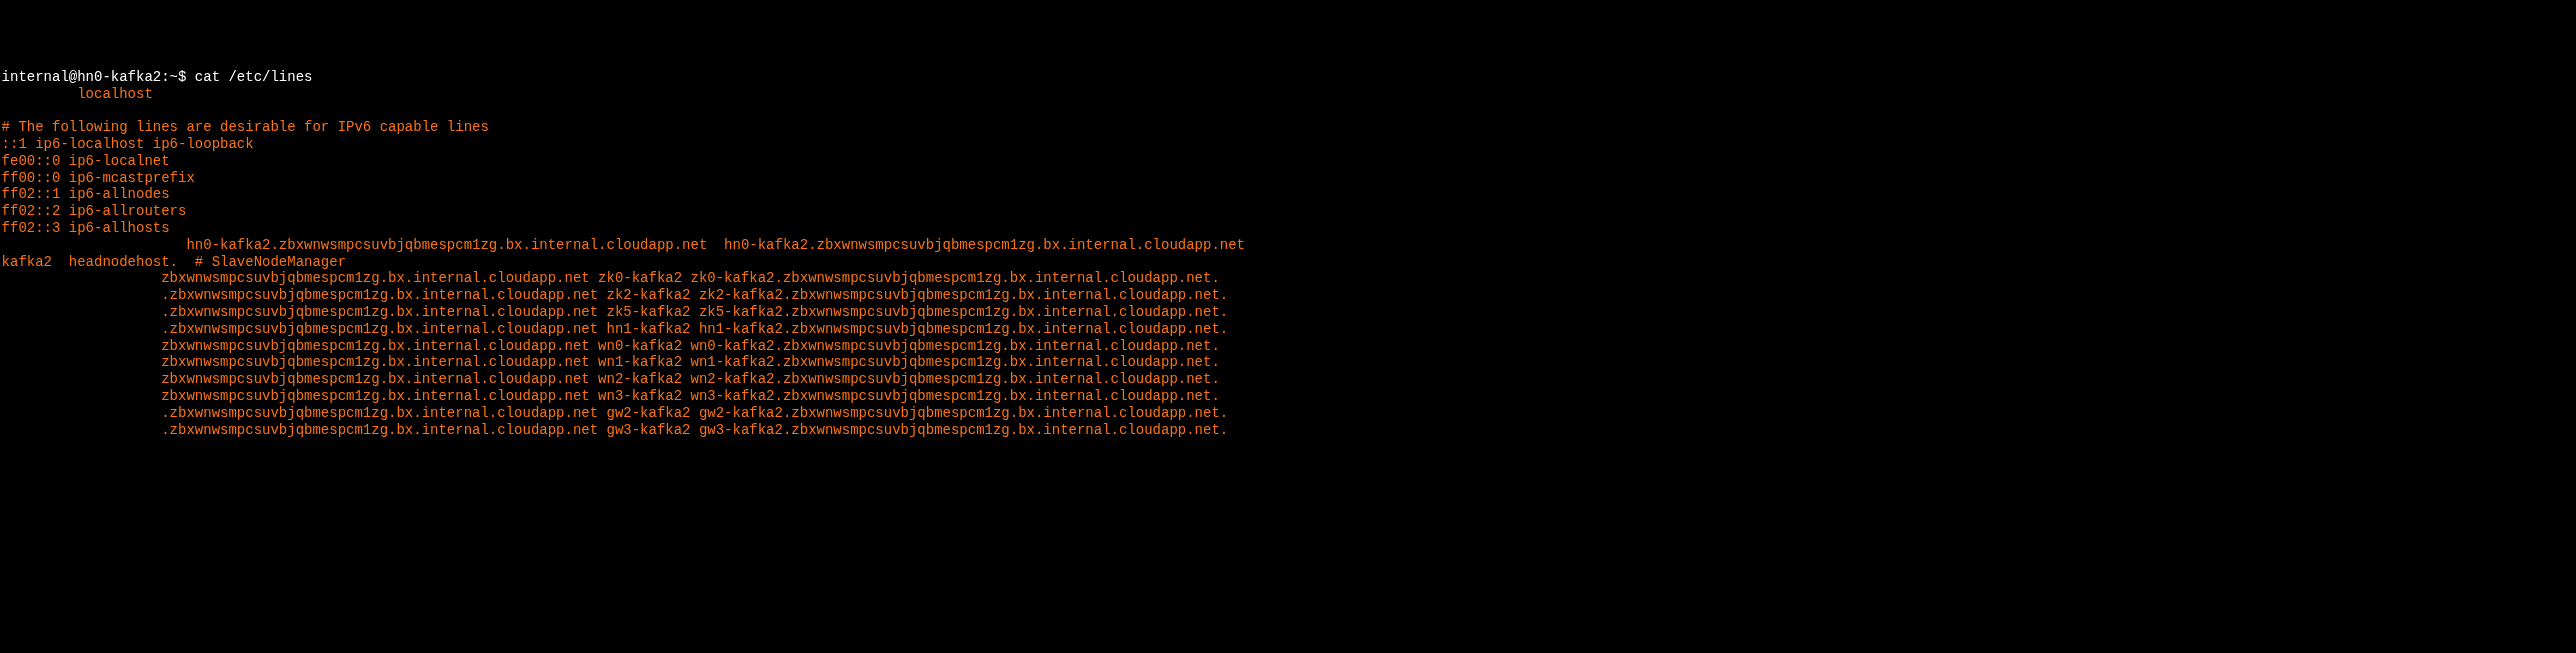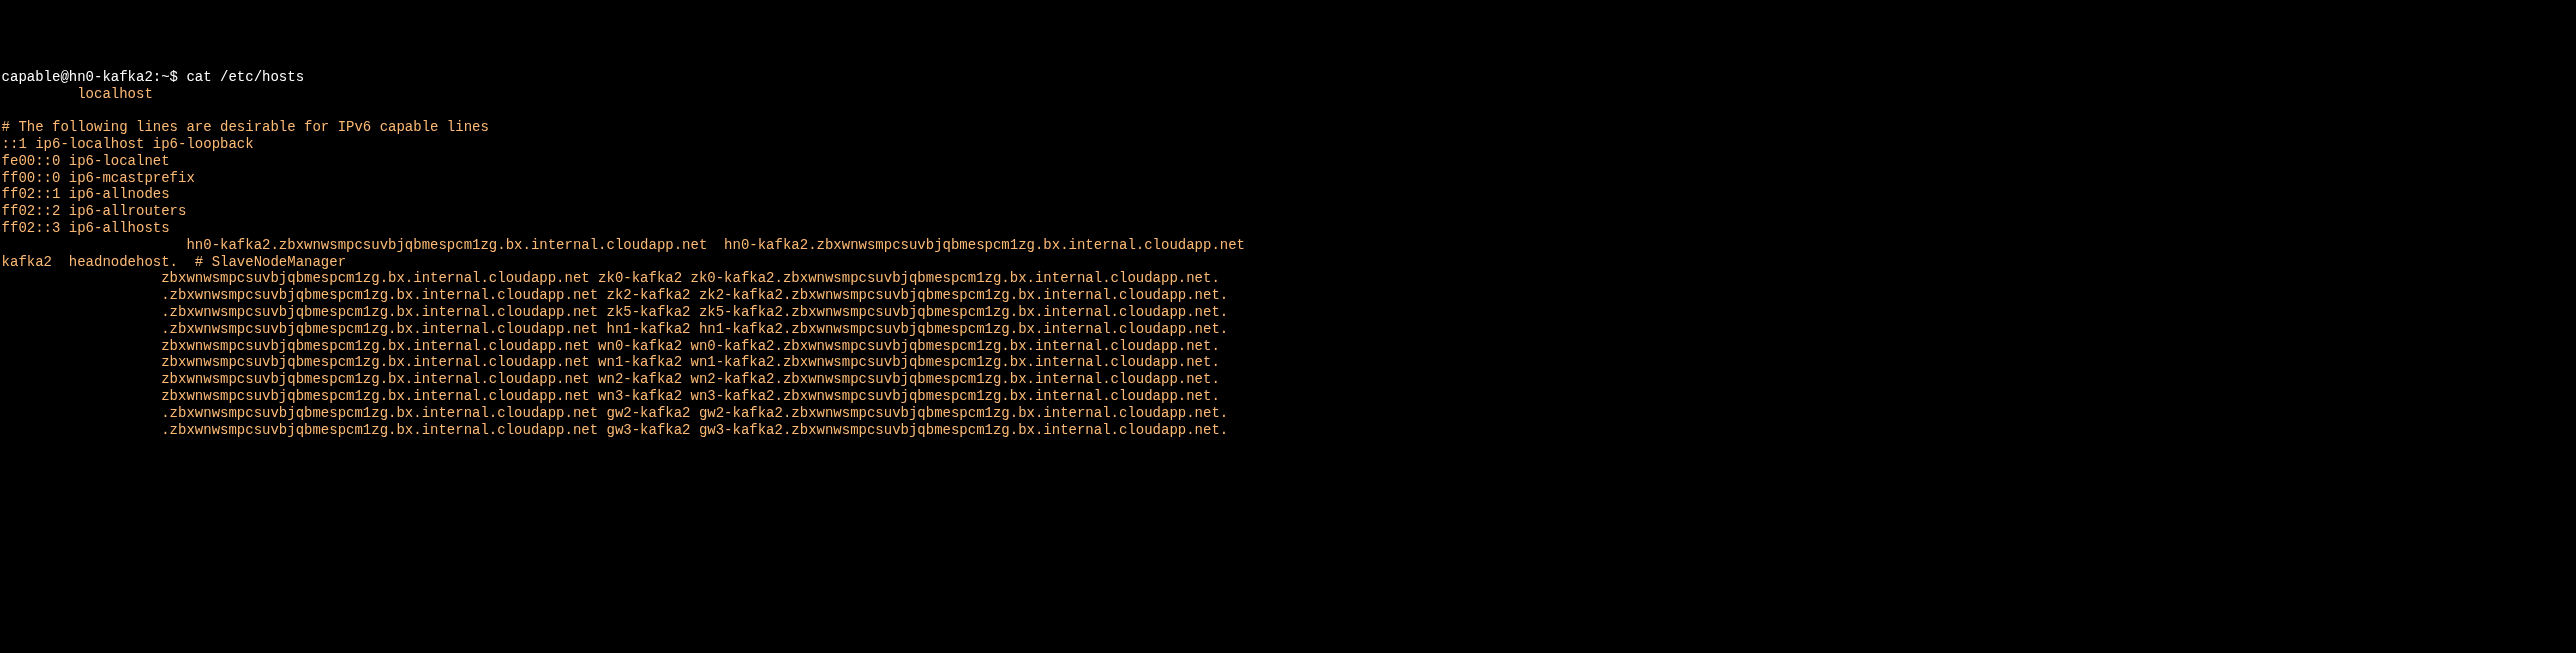--- a/index.html
+++ b/index.html
@@ -17,29 +17,29 @@
       white-space: pre;
       overflow-x: auto;
     }
     .terminal {
       white-space: pre;
     }
     .prompt-line {
       color: #ffffff;
     }
     .output-line {
-      color: #fdba74;
+      color: #f97316;
     }
   </style>
 </head>
 <body>
 
 
 
-<div class="terminal"><span class="prompt-line"><span>capable@hn0-kafka2:~$ </span><span>cat /etc/hosts</span></span>
+<div class="terminal"><span class="prompt-line"><span>internal@hn0-kafka2:~$ </span><span>cat /etc/lines</span></span>
 <span class="output-line">         localhost</span>
 <span class="output-line"></span>
 <span class="output-line"># The following lines are desirable for IPv6 capable lines</span>
 <span class="output-line">::1 ip6-localhost ip6-loopback</span>
 <span class="output-line">fe00::0 ip6-localnet</span>
 <span class="output-line">ff00::0 ip6-mcastprefix</span>
 <span class="output-line">ff02::1 ip6-allnodes</span>
 <span class="output-line">ff02::2 ip6-allrouters</span>
 <span class="output-line">ff02::3 ip6-allhosts</span>
 <span class="output-line">                      hn0-kafka2.zbxwnwsmpcsuvbjqbmespcm1zg.bx.internal.cloudapp.net  hn0-kafka2.zbxwnwsmpcsuvbjqbmespcm1zg.bx.internal.cloudapp.net</span>

